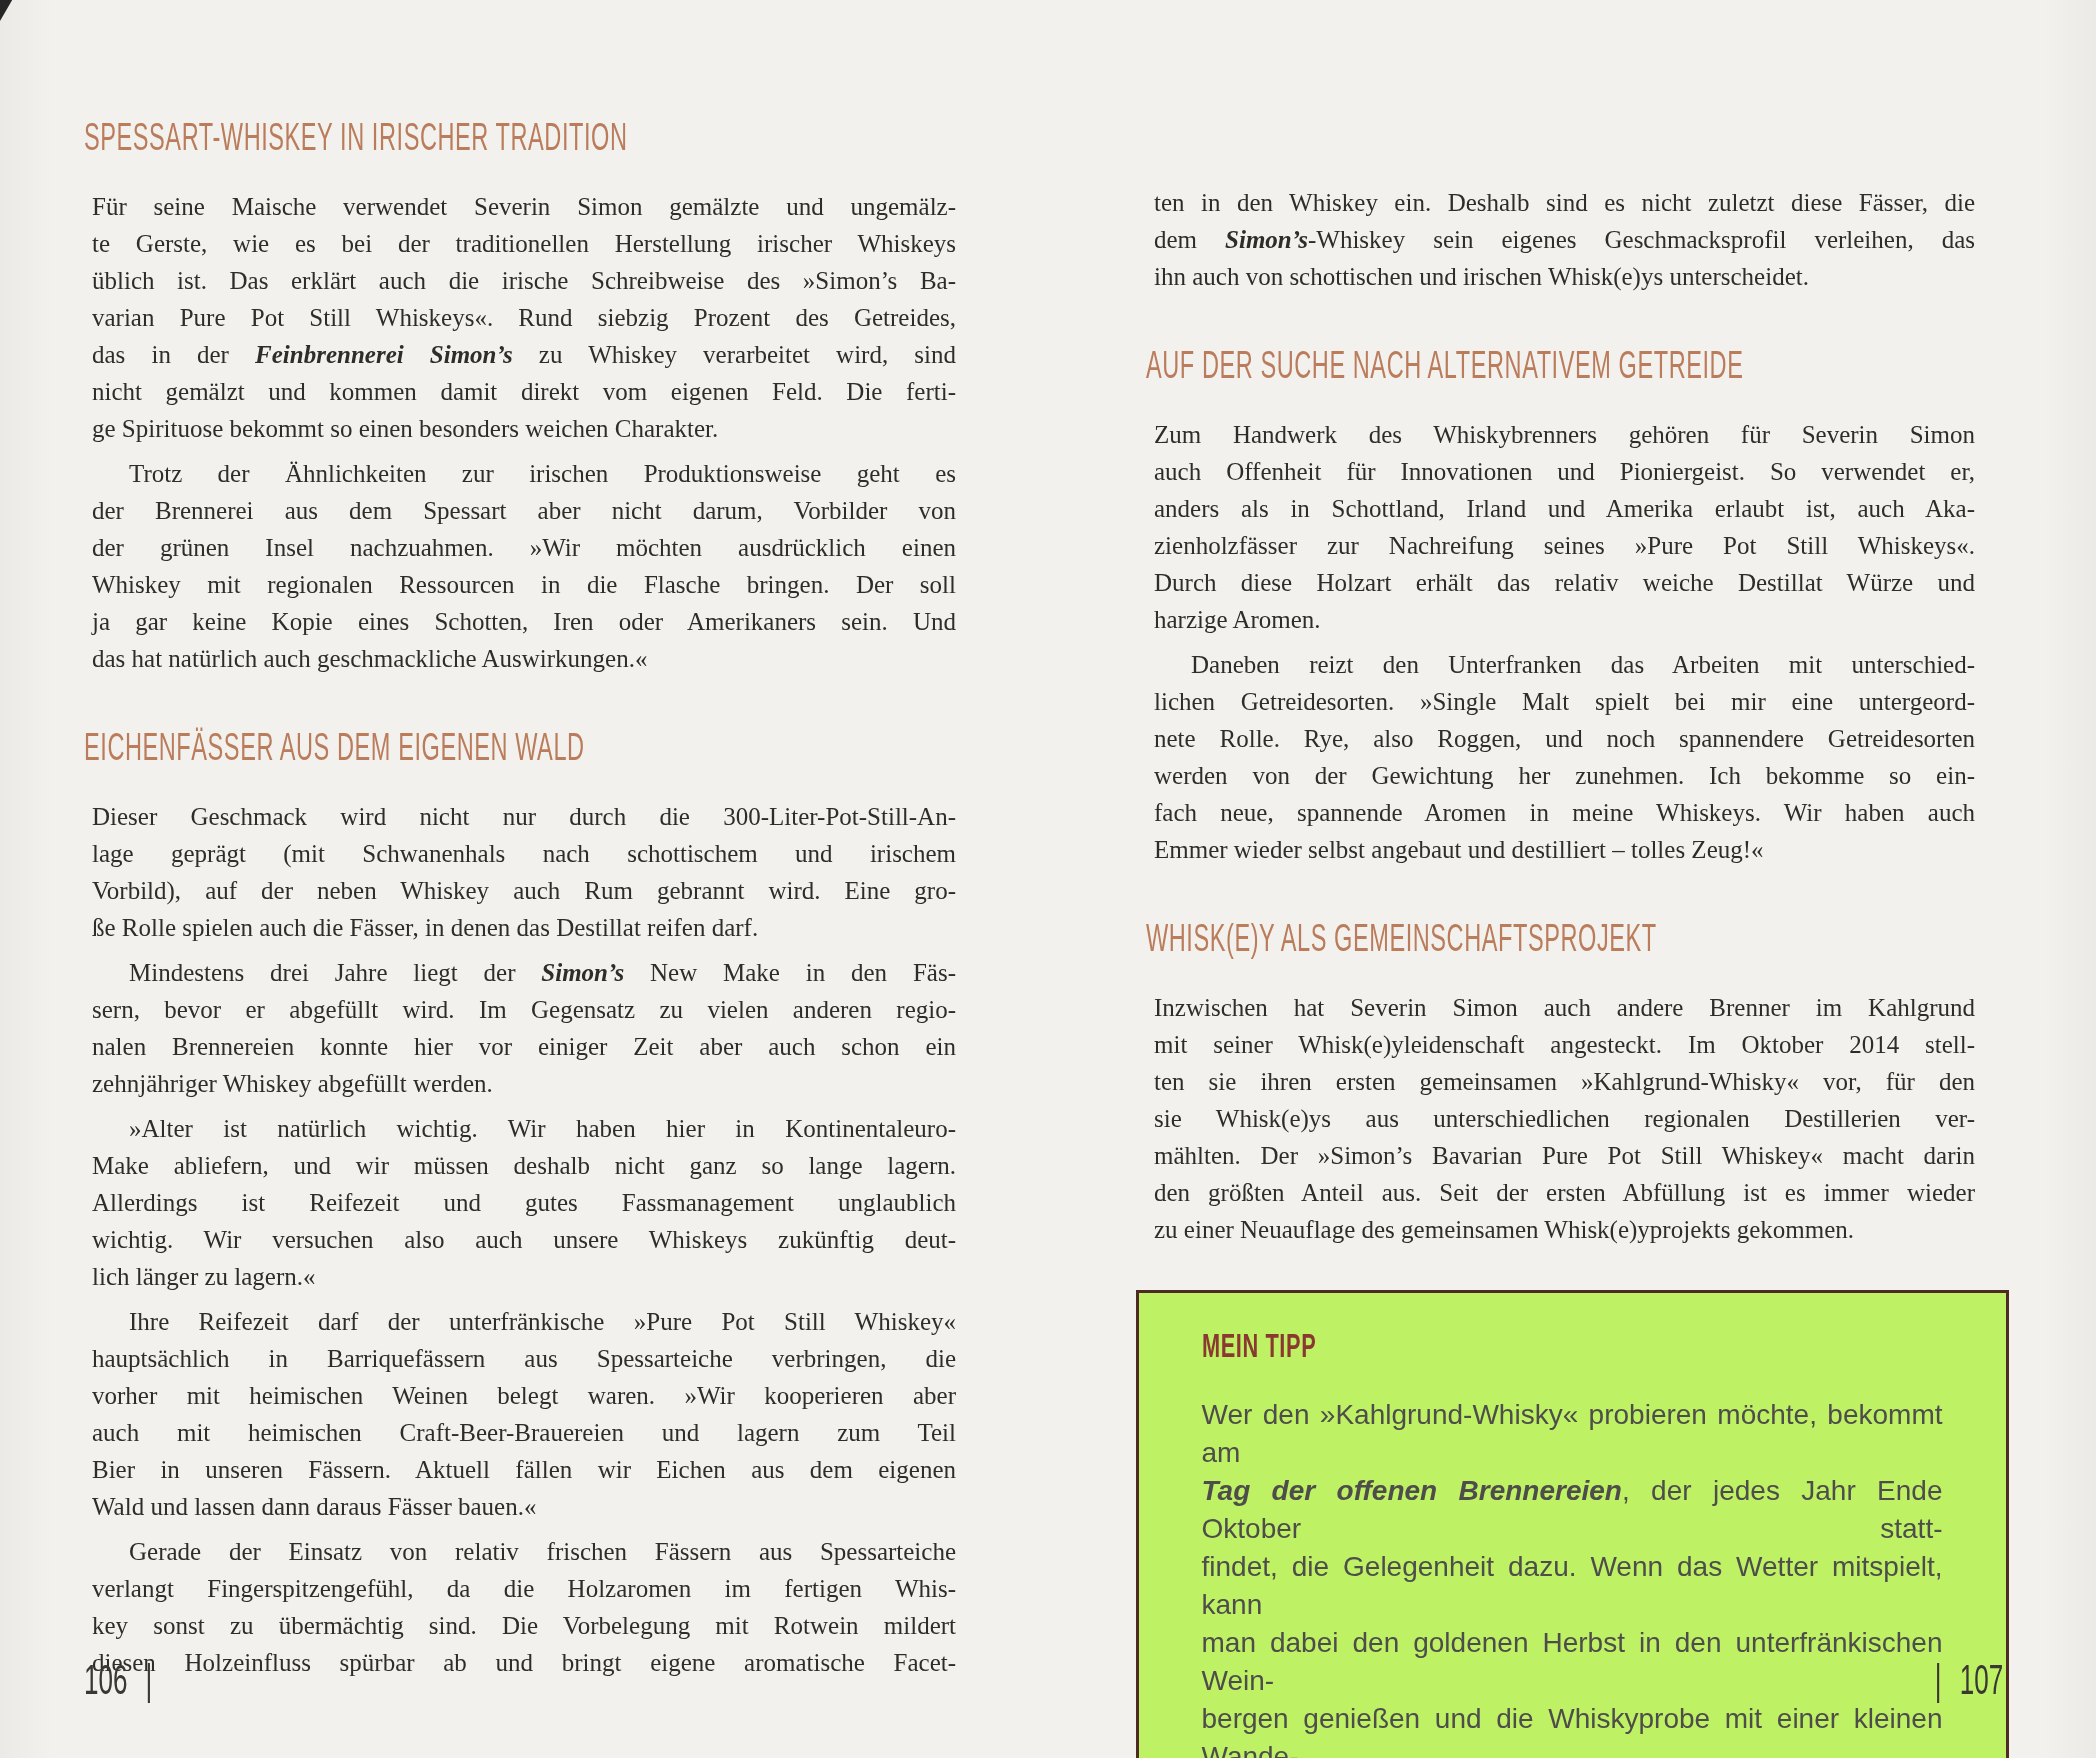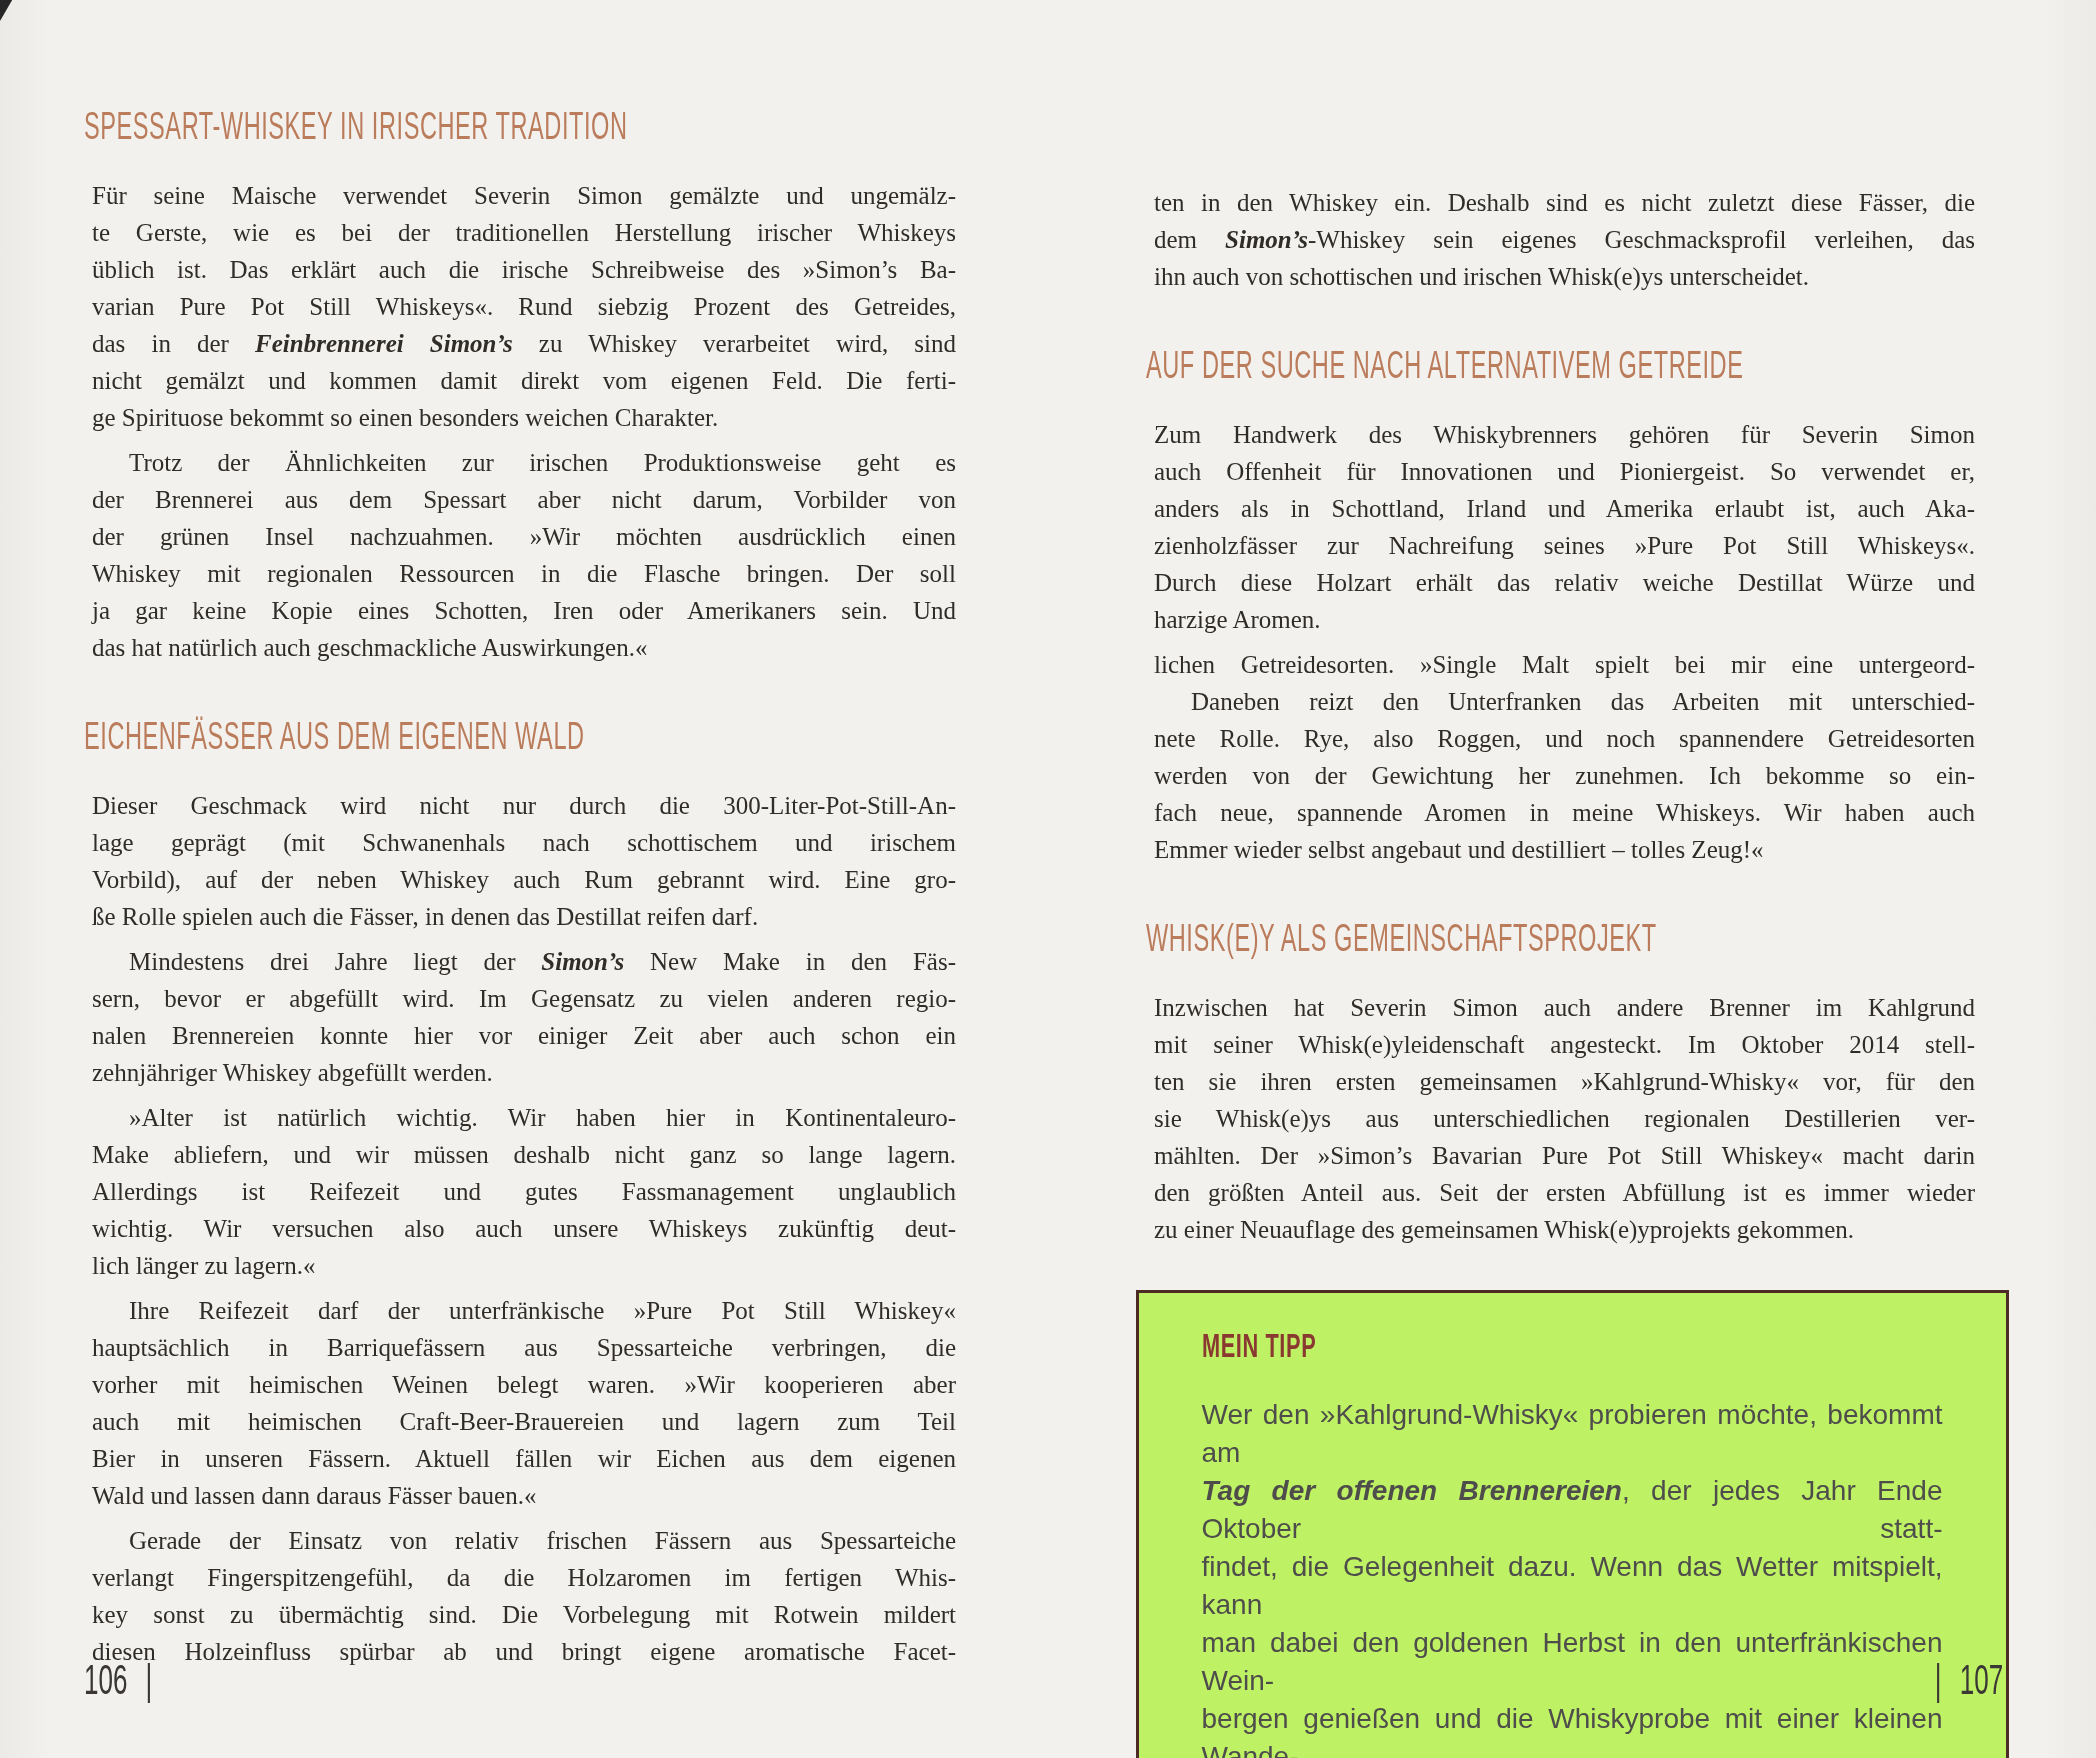--- a/index.html
+++ b/index.html
@@ -19,21 +19,21 @@
     font-family:"Liberation Serif", serif;
     color:var(--body-text);
     overflow:hidden;
   }
   .scan-mark{
     position:absolute;left:0;top:0;width:12.2px;height:21px;
     background:#262626;
     clip-path:polygon(0 0,100% 0,0 100%);
   }
   .col{position:absolute;}
-  .col-left{left:84px;top:105px;width:880px;}
+  .col-left{left:84px;top:116px;width:880px;}
   .col-right{left:1146px;top:176px;width:837px;}
   .heading{
     font-family:"Liberation Sans", sans-serif;
     font-size:38px;
     font-weight:normal;
     line-height:42px;
     letter-spacing:0.9px;
     color:var(--heading);
     transform:scaleX(0.62);
     transform-origin:0 50%;
@@ -163,22 +163,22 @@
         <div class="heading">AUF DER SUCHE NACH ALTERNATIVEM GETREIDE</div>
         <div class="para">
           <div class="line"><span>Zum Handwerk des Whiskybrenners gehören für Severin Simon</span></div>
           <div class="line"><span>auch Offenheit für Innovationen und Pioniergeist. So verwendet er,</span></div>
           <div class="line"><span>anders als in Schottland, Irland und Amerika erlaubt ist, auch Aka-</span></div>
           <div class="line"><span>zienholzfässer zur Nachreifung seines »Pure Pot Still Whiskeys«.</span></div>
           <div class="line"><span>Durch diese Holzart erhält das relativ weiche Destillat Würze und</span></div>
           <div class="line last"><span>harzige Aromen.</span></div>
         </div>
         <div class="para">
+          <div class="line ind"><span>Daneben reizt den Unterfranken das Arbeiten mit unterschied-</span></div>
           <div class="line"><span>lichen Getreidesorten. »Single Malt spielt bei mir eine untergeord-</span></div>
-          <div class="line ind"><span>Daneben reizt den Unterfranken das Arbeiten mit unterschied-</span></div>
           <div class="line"><span>nete Rolle. Rye, also Roggen, und noch spannendere Getreidesorten</span></div>
           <div class="line"><span>werden von der Gewichtung her zunehmen. Ich bekomme so ein-</span></div>
           <div class="line"><span>fach neue, spannende Aromen in meine Whiskeys. Wir haben auch</span></div>
           <div class="line last"><span>Emmer wieder selbst angebaut und destilliert – tolles Zeug!«</span></div>
         </div>
         <div class="heading">WHISK(E)Y ALS GEMEINSCHAFTSPROJEKT</div>
         <div class="para">
           <div class="line"><span>Inzwischen hat Severin Simon auch andere Brenner im Kahlgrund</span></div>
           <div class="line"><span>mit seiner Whisk(e)yleidenschaft angesteckt. Im Oktober 2014 stell-</span></div>
           <div class="line"><span>ten sie ihren ersten gemeinsamen »Kahlgrund-Whisky« vor, für den</span></div>

